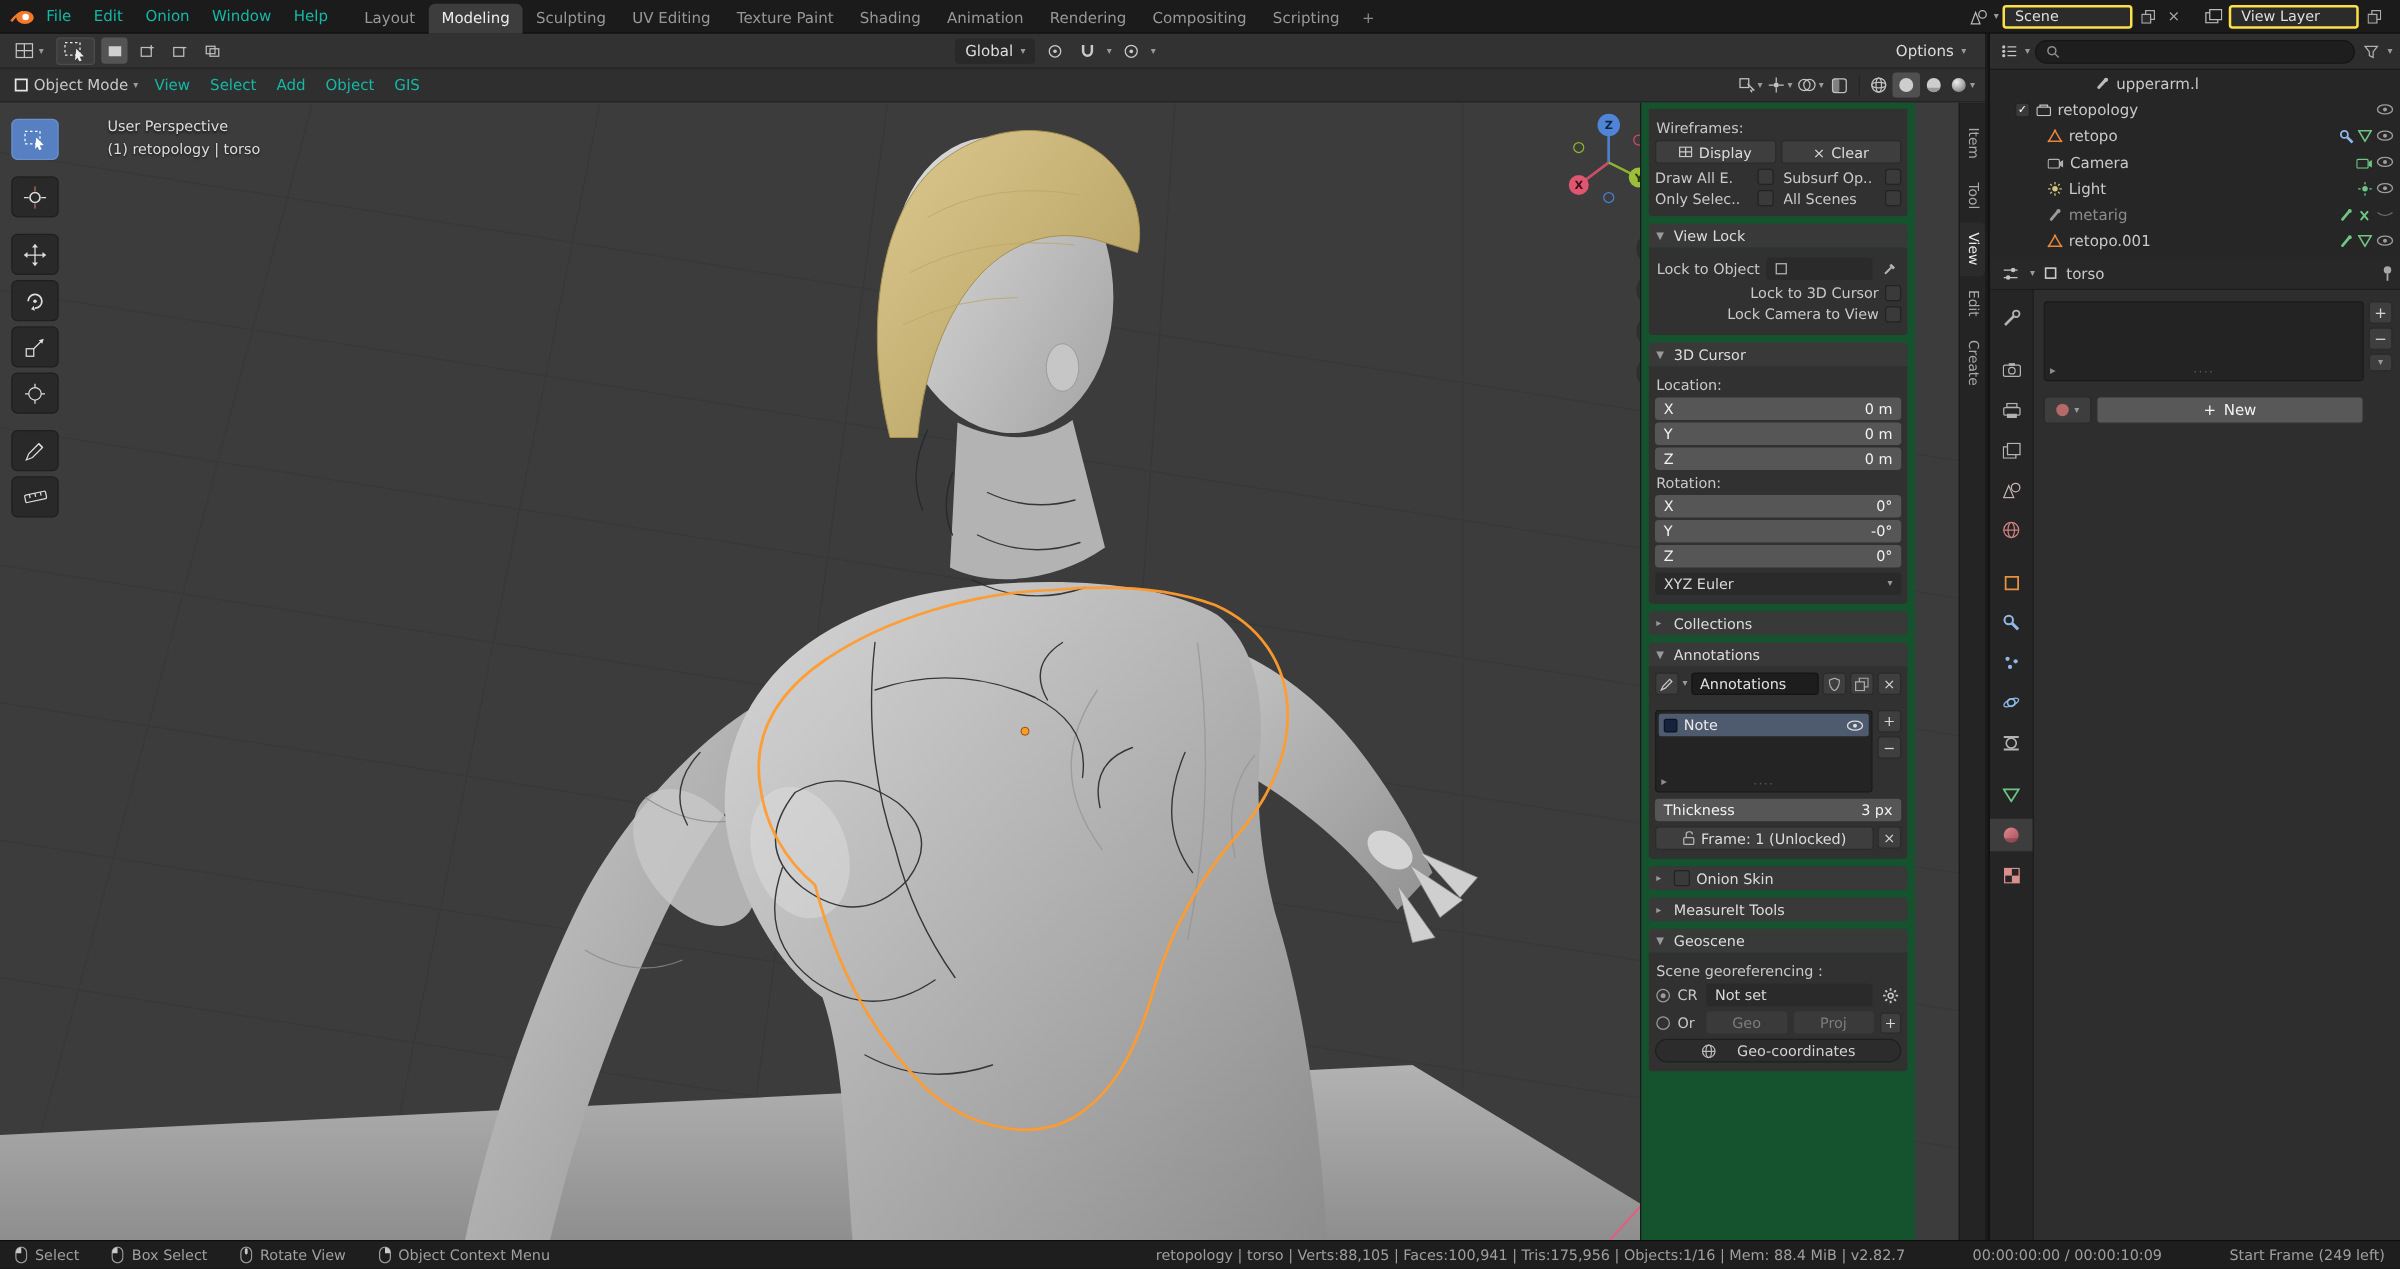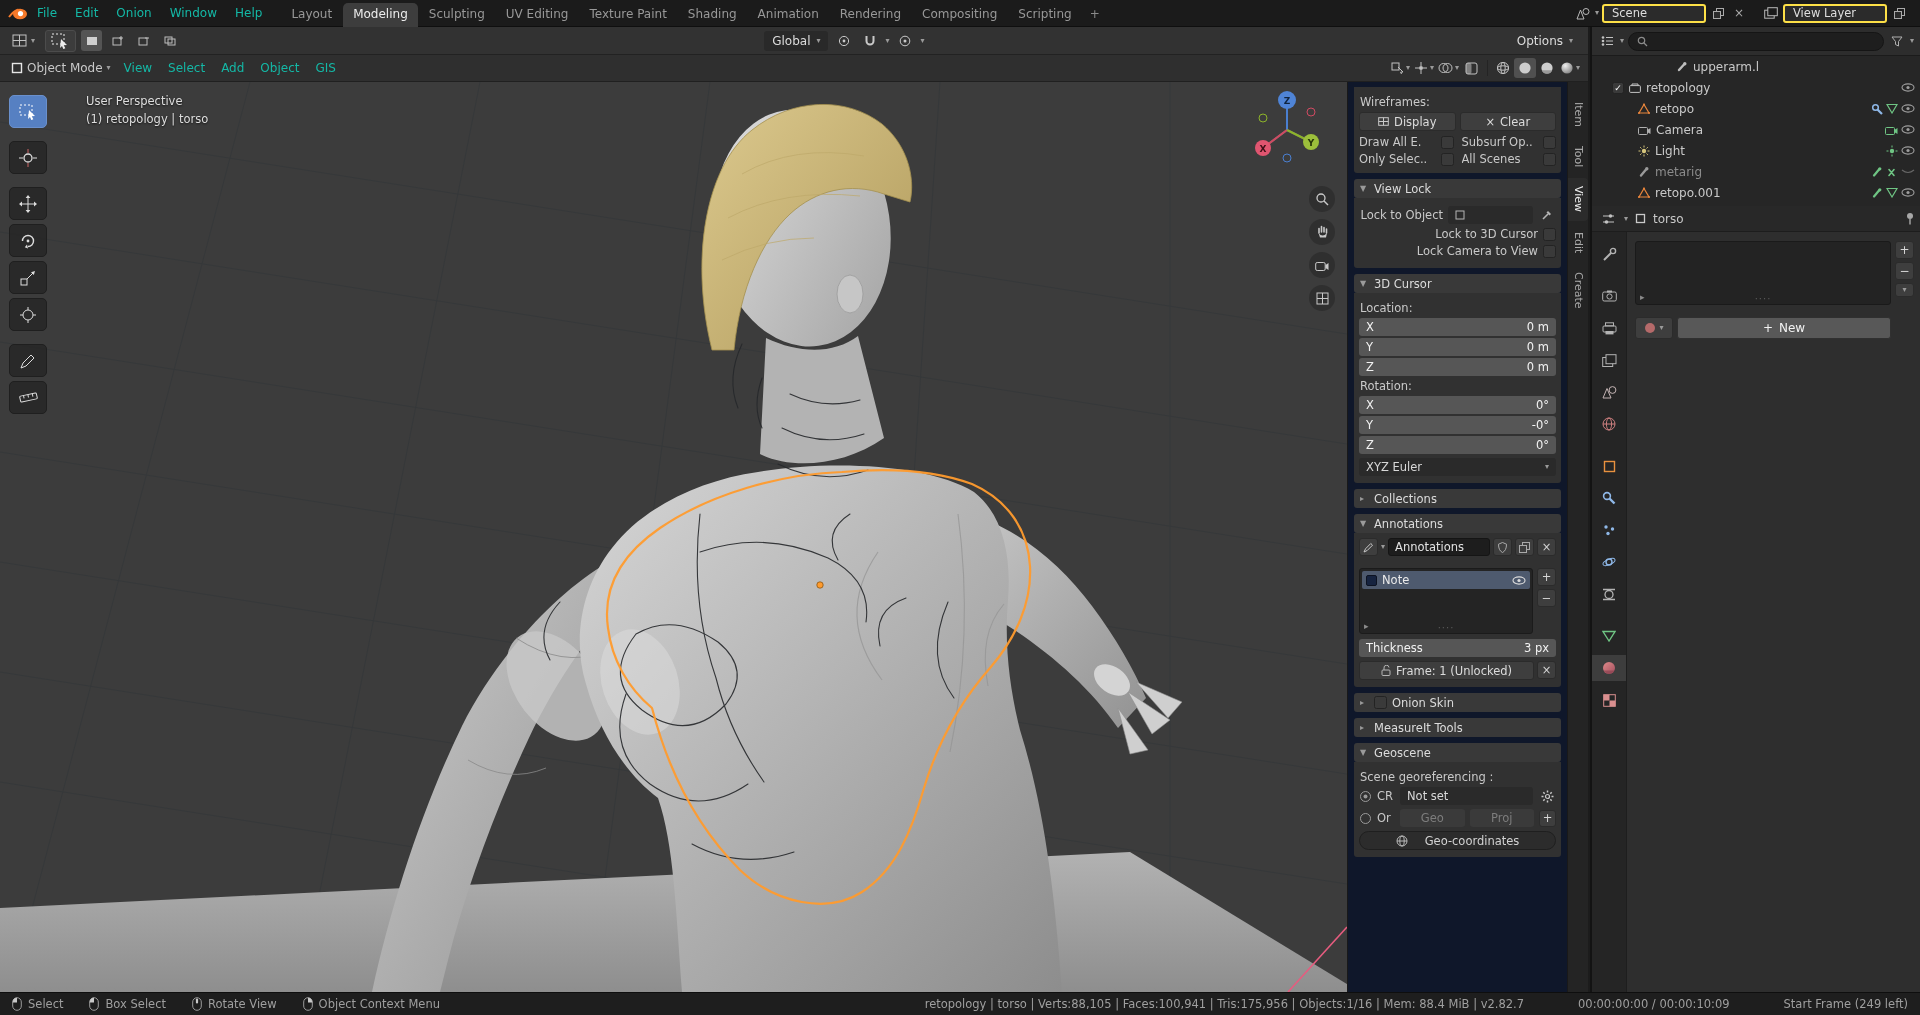--- a/index.html
+++ b/index.html
@@ -35,36 +35,36 @@
 #viewport{position:absolute;left:0;top:82px;width:1588px;height:910px;background:#3c3c3c;overflow:hidden}
 #overlay{position:absolute;left:86px;top:10px;line-height:18px;font-size:11.5px;color:#dedede;text-shadow:0 1px 2px rgba(0,0,0,.65)}
 #lefttools{position:absolute;left:9px;top:13px;display:flex;flex-direction:column;gap:4px}
 .lt{width:38px;height:33px;border-radius:5px;background:rgba(39,39,39,.9);border:1px solid #1f1f1f;display:flex;align-items:center;justify-content:center}
 .lt.on{background:#5680c2;border-color:#6a90cc}
 .lt.g{margin-top:9px}
 #navg{position:absolute;left:1247px;top:4px}
 #navb{position:absolute;left:1309px;top:104px;display:flex;flex-direction:column;gap:7px}
 .nb{width:26px;height:26px;border-radius:50%;background:rgba(36,36,36,.55);display:flex;align-items:center;justify-content:center}
 
-#npanel{position:absolute;left:1347px;top:0;width:220px;height:910px;background:#0f172a;border-left:1px solid #191919;padding:5px 6px;font-size:11.5px;overflow:hidden}
+#npanel{position:absolute;left:1312px;top:0;width:220px;height:910px;background:#14532d;border-left:1px solid #191919;padding:5px 6px;font-size:11.5px;overflow:hidden}
 #ntabs{position:absolute;left:1567px;top:0;width:21px;height:910px;background:#242424;border-left:1px solid #191919;display:flex;flex-direction:column;padding-top:12px}
 .ntab{writing-mode:vertical-rl;padding:8px 3px;font-size:11px;color:#a8a8a8;border-radius:0 4px 4px 0;margin-bottom:3px}
 .ntab.on{background:#2b2b2b;color:#ececec}
 .phead{height:19px;background:#393939;border-radius:3px;display:flex;align-items:center;gap:5px;padding:0 6px;color:#dcdcdc;margin-top:6px}
 .phead .chev{width:9px;flex:none}
 .pbody{background:#313131;border-radius:0 0 3px 3px;padding:5px 5px 7px}
 .lblrow{color:#c9c9c9;margin:3px 1px}
 .nfield{height:18px;background:#565656;border-radius:3px;display:flex;align-items:center;padding:0 7px;color:#f2f2f2;margin-bottom:2px}
 .nfield .ax{width:16px}
 .nfield .vv{margin-left:auto}
 .ndrop{height:18px;background:#2a2a2a;border-radius:3px;display:flex;align-items:center;gap:5px;padding:0 7px;color:#d8d8d8}
 .nbtn{height:19px;background:#3e3e3e;border:1px solid #2b2b2b;border-radius:3px;display:flex;align-items:center;justify-content:center;gap:5px;color:#dcdcdc}
 .chk{width:13px;height:13px;background:#3a3a3a;border:1px solid #232323;border-radius:2.5px;display:inline-flex;align-items:center;justify-content:center;font-size:9px;color:#fff;flex:none}
 .g2{display:grid;grid-template-columns:1fr 1fr;gap:3px 8px;margin-top:4px}
-.cbi{display:flex;align-items:center;gap:4px;color:#c9c9c9;min-width:0}
+.cbi{display:flex;align-items:flex-start;gap:4px;color:#c9c9c9;min-width:0}
 .cbi .t{flex:1;white-space:nowrap;overflow:hidden}
 .vlrow{display:flex;align-items:center;gap:5px;margin:3px 0}
 .vlrow .lab{text-align:right;color:#c9c9c9;white-space:nowrap}
 .arow{display:flex;align-items:center;gap:3px;margin-bottom:3px}
 .namefield{flex:1;height:18px;background:#1d1d1d;border:1px solid #151515;border-radius:3px;display:flex;align-items:center;padding:0 6px;color:#e2e2e2}
 .alist{display:flex;gap:4px;margin-top:12px}
 .listbox{flex:1;height:66px;background:#242424;border:1px solid #1b1b1b;border-radius:3px;padding:2px;position:relative}
 .alayer{height:18px;background:#4e5a6e;border-radius:2px;display:flex;align-items:center;gap:5px;padding:0 4px;color:#eaeaea}
 .swatch{width:11px;height:11px;background:#16233f;border:1px solid #0d1322;border-radius:2px;flex:none}
 .grip{position:absolute;bottom:0;left:50%;transform:translateX(-50%);color:#5b5b5b;font-size:10px;letter-spacing:1px}

